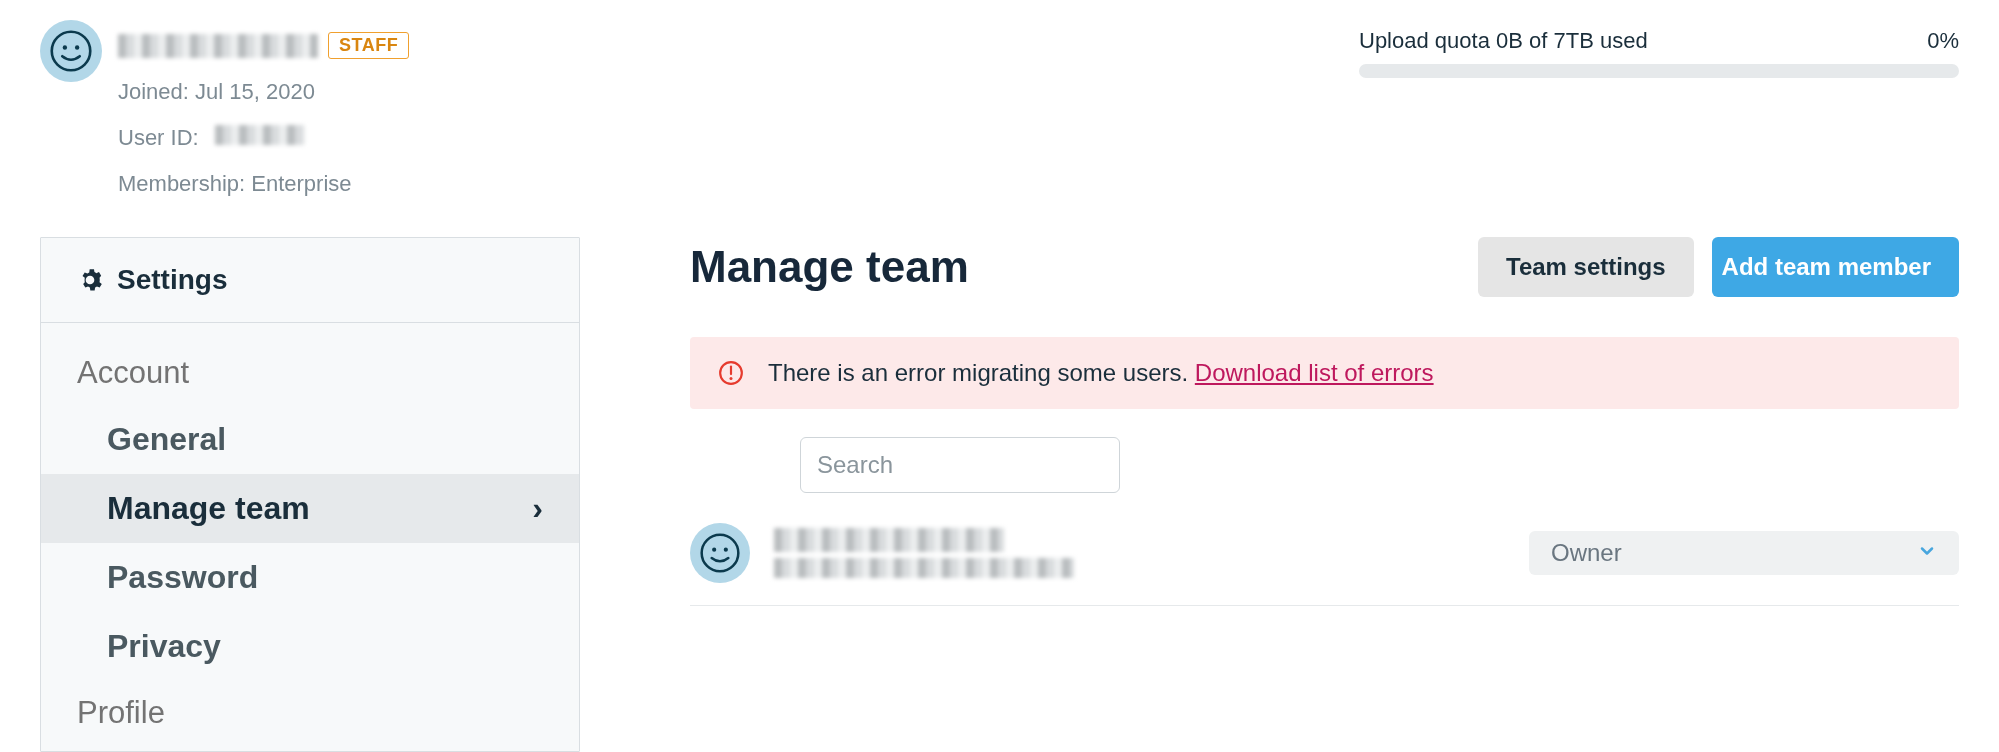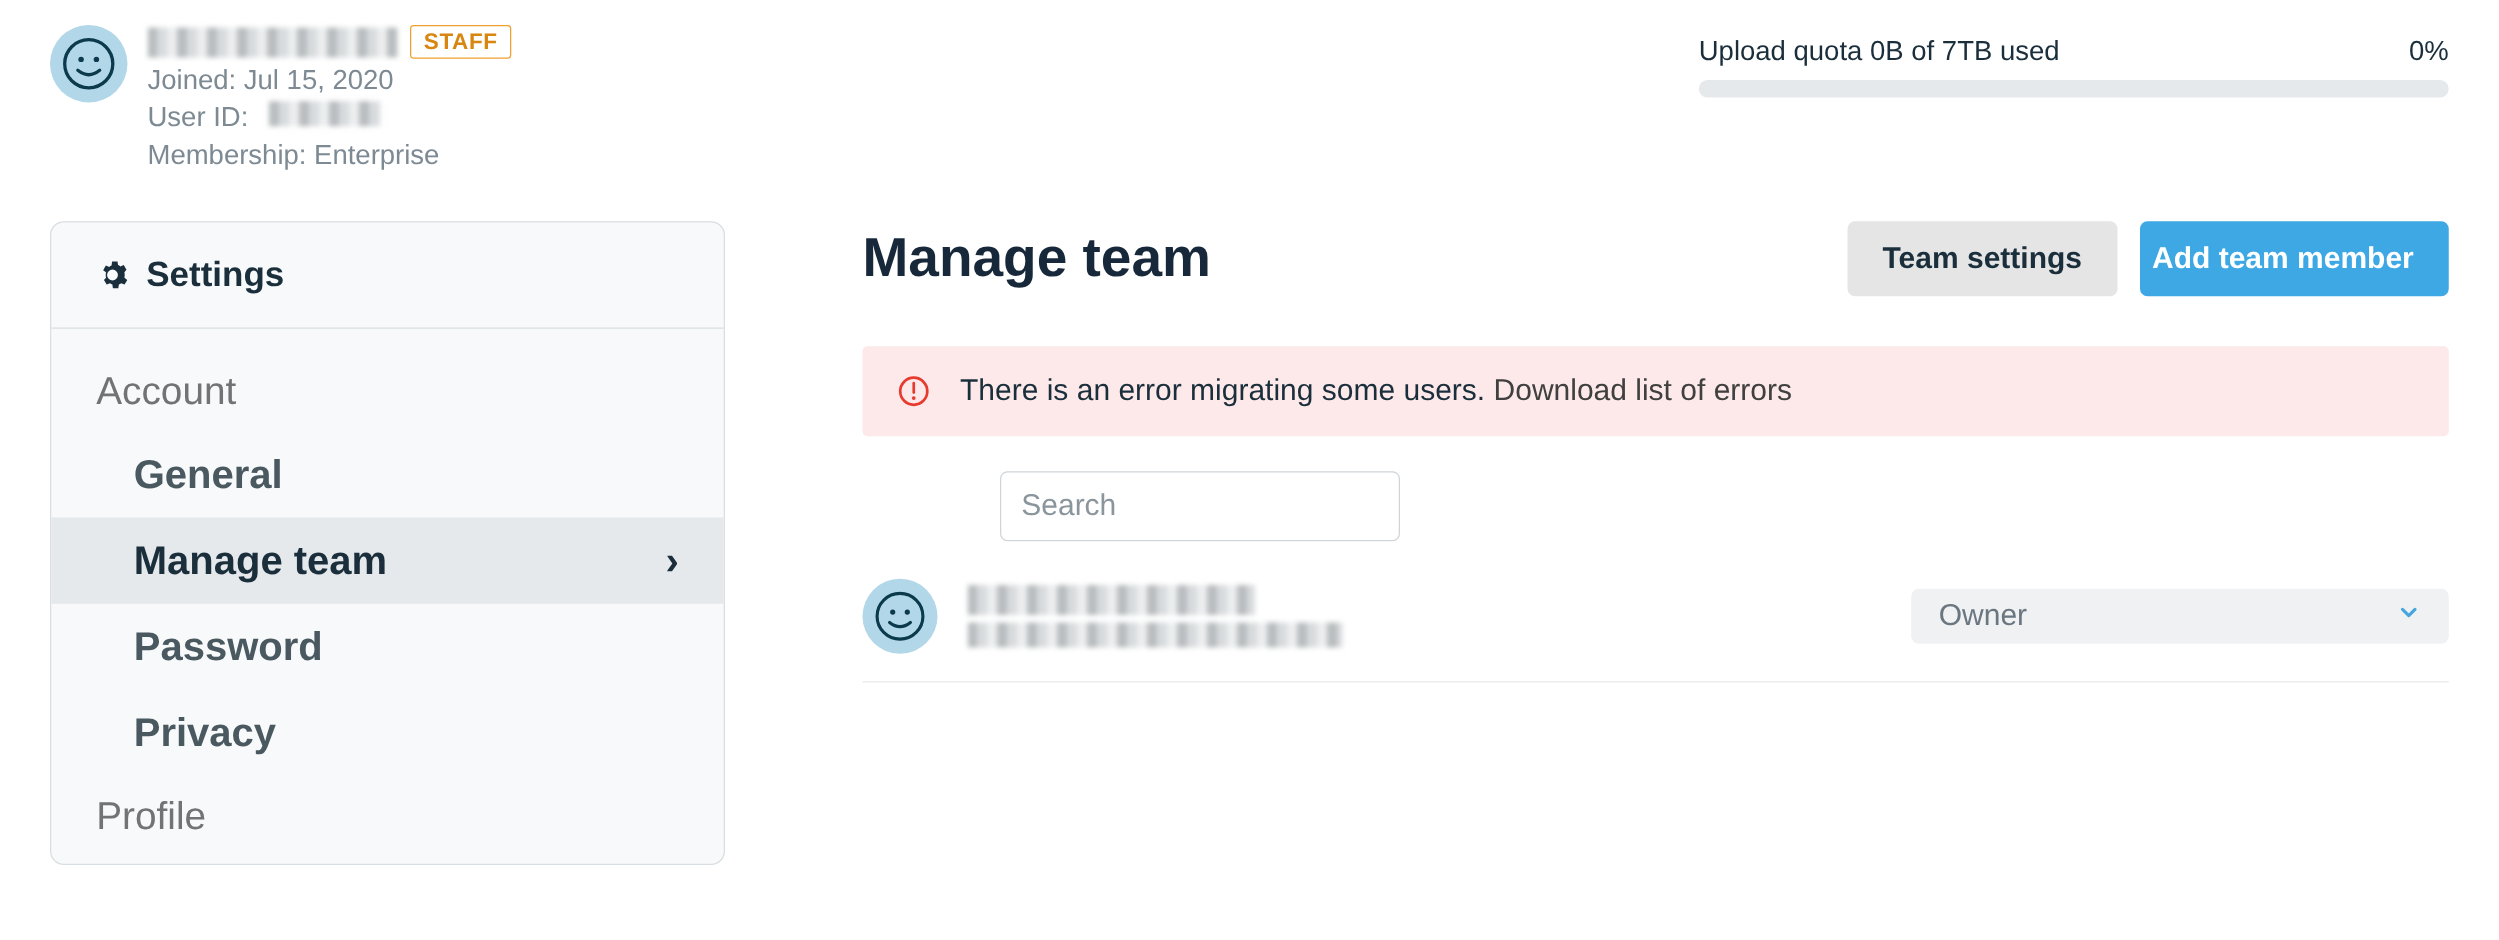--- a/index.html
+++ b/index.html
@@ -17,21 +17,21 @@
     margin-bottom: 40px;
   }
   .user-block { display: flex; gap: 16px; }
   .avatar {
     width: 62px; height: 62px; border-radius: 50%;
     background: #b2d7e8;
     display: flex; align-items: center; justify-content: center;
     flex-shrink: 0;
   }
   .avatar svg { width: 42px; height: 42px; }
-  .user-meta { display: flex; flex-direction: column; gap: 4px; font-size: 22px; color: #7d8a93; }
+  .user-meta { display: flex; flex-direction: column; gap: 20px; font-size: 22px; color: #7d8a93; margin-top: 12px; }
   .user-meta .name-row { display: flex; align-items: center; gap: 10px; }
   .blur-strip {
     background: repeating-linear-gradient(90deg,#b9bdbf 0 8px,#d8dbdd 8px 16px,#eceeef 16px 24px);
     filter: blur(2px);
     display: inline-block;
     border-radius: 1px;
   }
   .staff-badge {
     border: 1.5px solid #f0a02e;
     color: #d98610;
@@ -49,21 +49,21 @@
   .quota-bar {
     width: 100%; height: 14px; background: #e6e9eb; border-radius: 7px;
   }
 
   .lower {
     display: flex; gap: 110px; align-items: flex-start;
   }
   .sidebar {
     width: 540px;
     border: 1px solid #d9dee2;
-    border-radius: 11px;
+    border-radius: 1px;
     background: #f7f9fa;
     overflow: hidden;
   }
   .sidebar-header {
     display: flex; align-items: center; gap: 14px;
     padding: 26px 36px;
     border-bottom: 1px solid #d9dee2;
     font-size: 28px; font-weight: 700; color: #1a2e3b;
   }
   .gear-icon { width: 26px; height: 26px; color:#1a2e3b; }
@@ -95,21 +95,21 @@
   .alert {
     background: #fde9e9;
     border-radius: 4px;
     padding: 22px 28px;
     display: flex; align-items: center; gap: 24px;
     margin-bottom: 28px;
     font-size: 24px;
   }
   .alert-icon { width: 26px; height:26px; color:#e63b2e; flex-shrink:0;}
   .alert-text { color:#1a2e3b; }
-  .alert-link { color:#404040; cursor:pointer; }
+  .alert-link { color:#be185d; text-decoration: underline; cursor:pointer; }
 
   .search-wrap { margin-left: 110px; margin-bottom: 20px; }
   .search-box {
     width: 320px; height: 56px;
     border: 1px solid #cfd5d9; border-radius: 6px; background:#fff;
     display: flex; align-items: center; padding: 0 16px;
     font-size: 24px; color:#8a959c;
   }
   .search-box input {
     flex:1; border:none; outline:none; font-size:24px; color:#1a2e3b;

